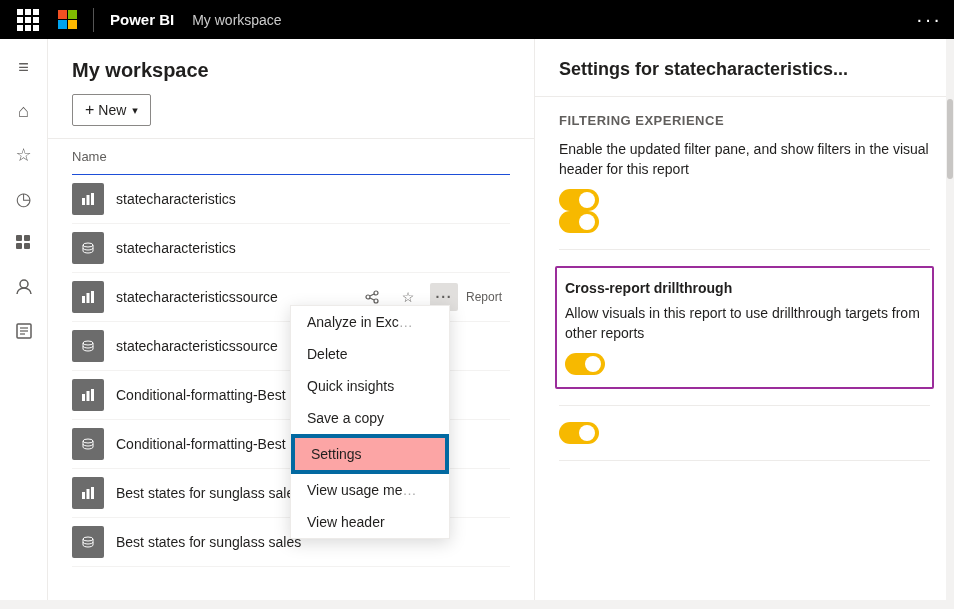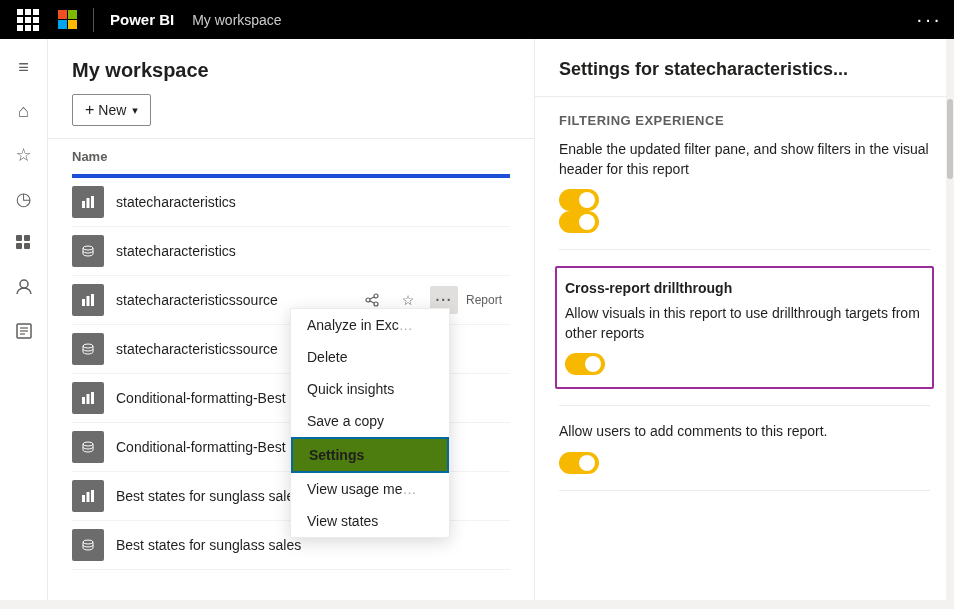--- a/index.html
+++ b/index.html
@@ -87,23 +87,23 @@
       color: #201f1e;
     }
     .new-btn .plus { font-size: 16px; font-weight: 300; }
 
     
     .table-area { padding: 0 24px; }
     .table-header {
       display: flex;
       align-items: center;
       padding: 10px 0;
-      border-bottom: 4px solid #1d4ed8;
+      border-bottom: 1px solid #1d4ed8;
       font-size: 13px;
-      font-weight: 700;
+      font-weight: 400;
       color: #605e5c;
       justify-content: center;
     }
     .col-name { flex: 1; }
 
     
     .table-row {
       display: flex;
       align-items: center;
       padding: 8px 0;
@@ -155,23 +155,23 @@
       min-width: 160px;
     }
     .menu-item {
       padding: 8px 16px;
       font-size: 14px;
       color: #201f1e;
       cursor: pointer;
       white-space: nowrap;
     }
     .menu-item.active {
-      background: #4d7c0f;
-      border: 2px solid #0369a1;
-      font-weight: 700;
+      background: #fca5a5;
+      border: 4px solid #0369a1;
+      font-weight: 400;
     }
 
     
     .settings-panel {
       width: 420px;
       background: #fff;
       border-left: 1px solid #edebe9;
       display: flex;
       flex-direction: column;
       overflow-y: auto;
@@ -410,21 +410,21 @@
         </div>
         <span class="row-type-badge">Report</span>
 
         <div class="context-menu">
           <div class="menu-item">Analyze in Exc<span style="color:#aaa;">…</span></div>
           <div class="menu-item">Delete</div>
           <div class="menu-item">Quick insights</div>
           <div class="menu-item">Save a copy</div>
           <div class="menu-item active">Settings</div>
           <div class="menu-item">View usage me<span style="color:#aaa;">…</span></div>
-          <div class="menu-item">View states</div>
+          <div class="menu-item">View header</div>
         </div>
       </div>
 
       <div class="table-row">
         <div class="row-icon db">
           <svg width="14" height="14" viewBox="0 0 14 14" fill="white">
               <ellipse cx="7" cy="4" rx="5" ry="2" stroke="white" stroke-width="1" fill="none"></ellipse>
               <path d="M2 4v6c0 1.1 2.24 2 5 2s5-.9 5-2V4" stroke="white" stroke-width="1" fill="none"></path>
               <path d="M2 7c0 1.1 2.24 2 5 2s5-.9 5-2" stroke="white" stroke-width="1" fill="none"></path>
             </svg>
@@ -500,21 +500,20 @@
         <div class="highlight-section">
           <div class="highlight-title">Cross-report drillthrough</div>
           <div class="settings-desc">Allow visuals in this report to use drillthrough targets from other reports</div>
           <div class="toggle-wrap">
             <div class="toggle"></div>
           </div>
         </div>
       </div>
 
       <div class="settings-section">
-        <div class="settings-desc">Allow users to add comments to this report.</div>
         <div class="toggle-wrap">
           <div class="toggle"></div>
         </div>
       </div>
     </div>
 
 
     <div class="scroll-indicator">
       <div class="scroll-thumb"></div>
     </div>

